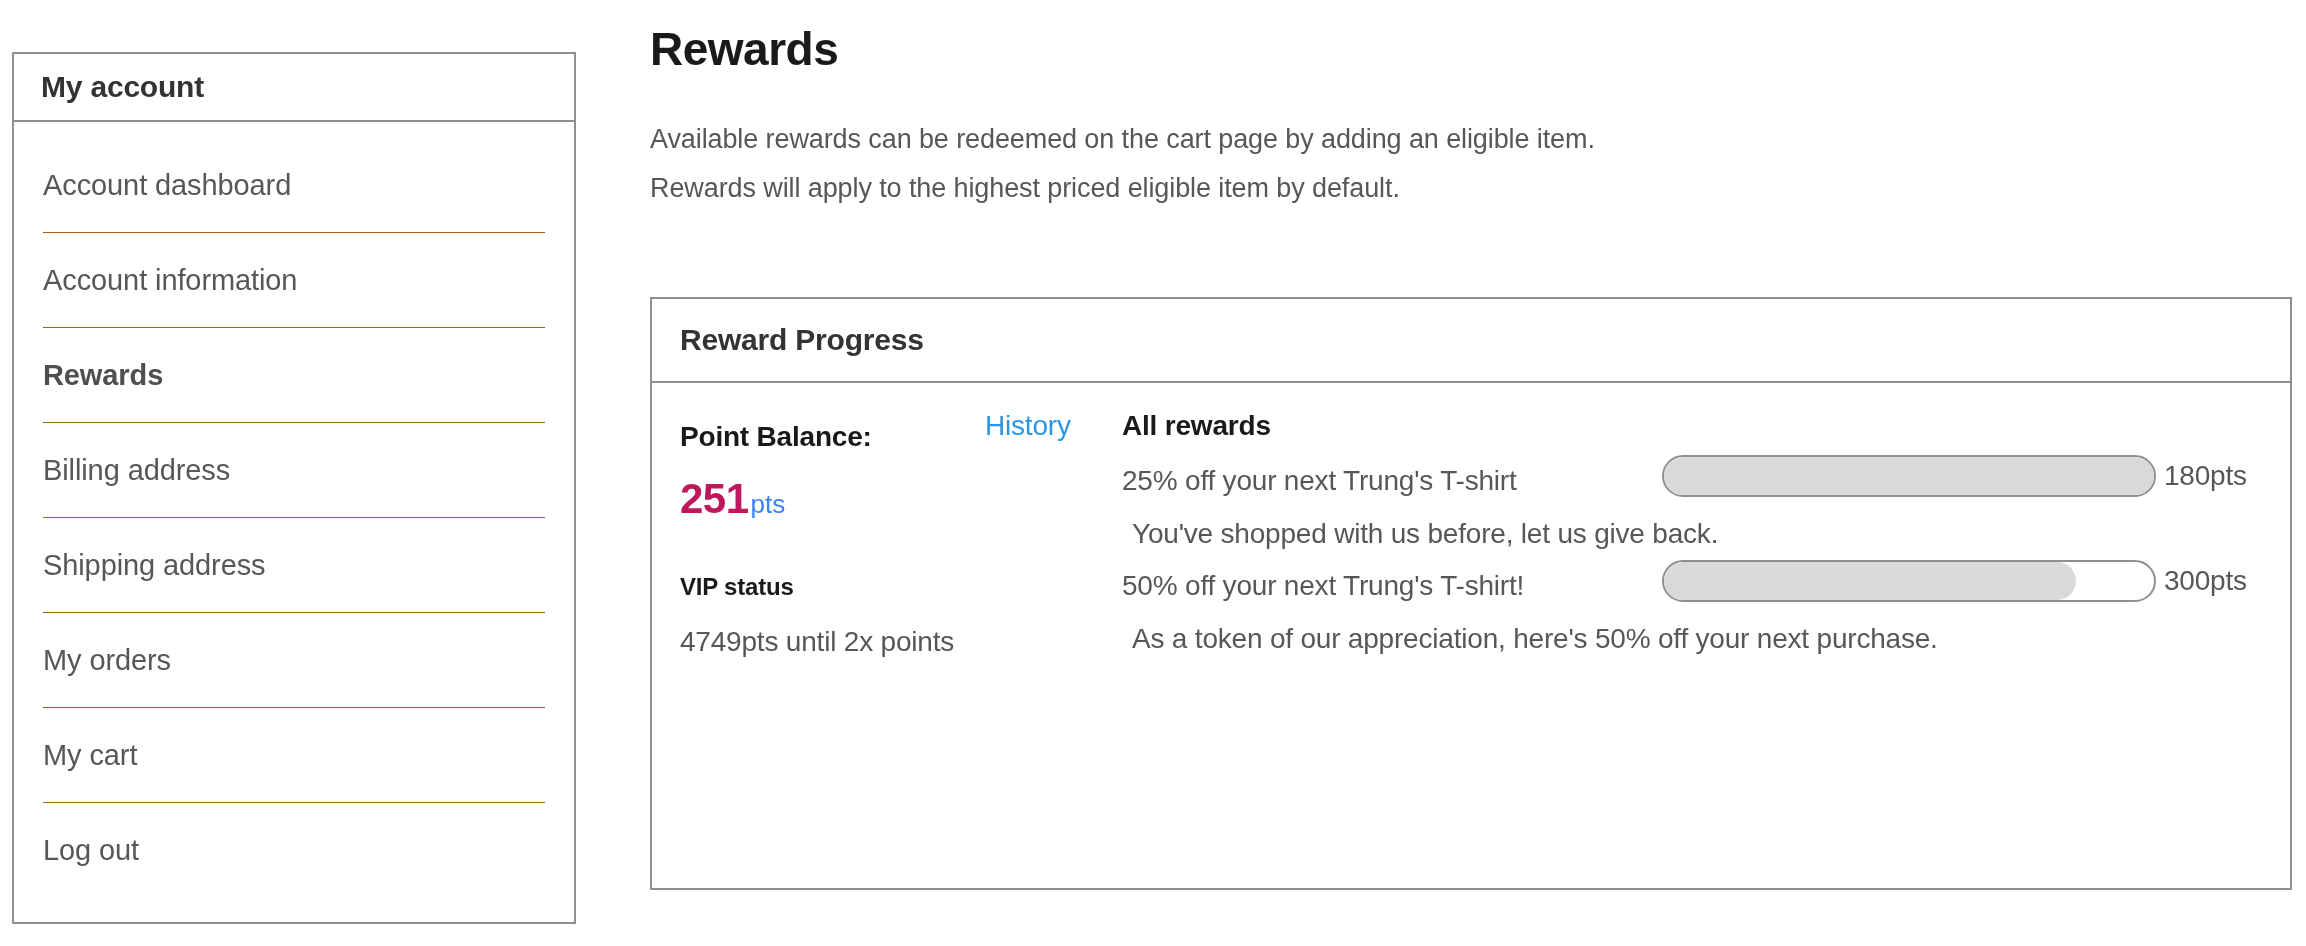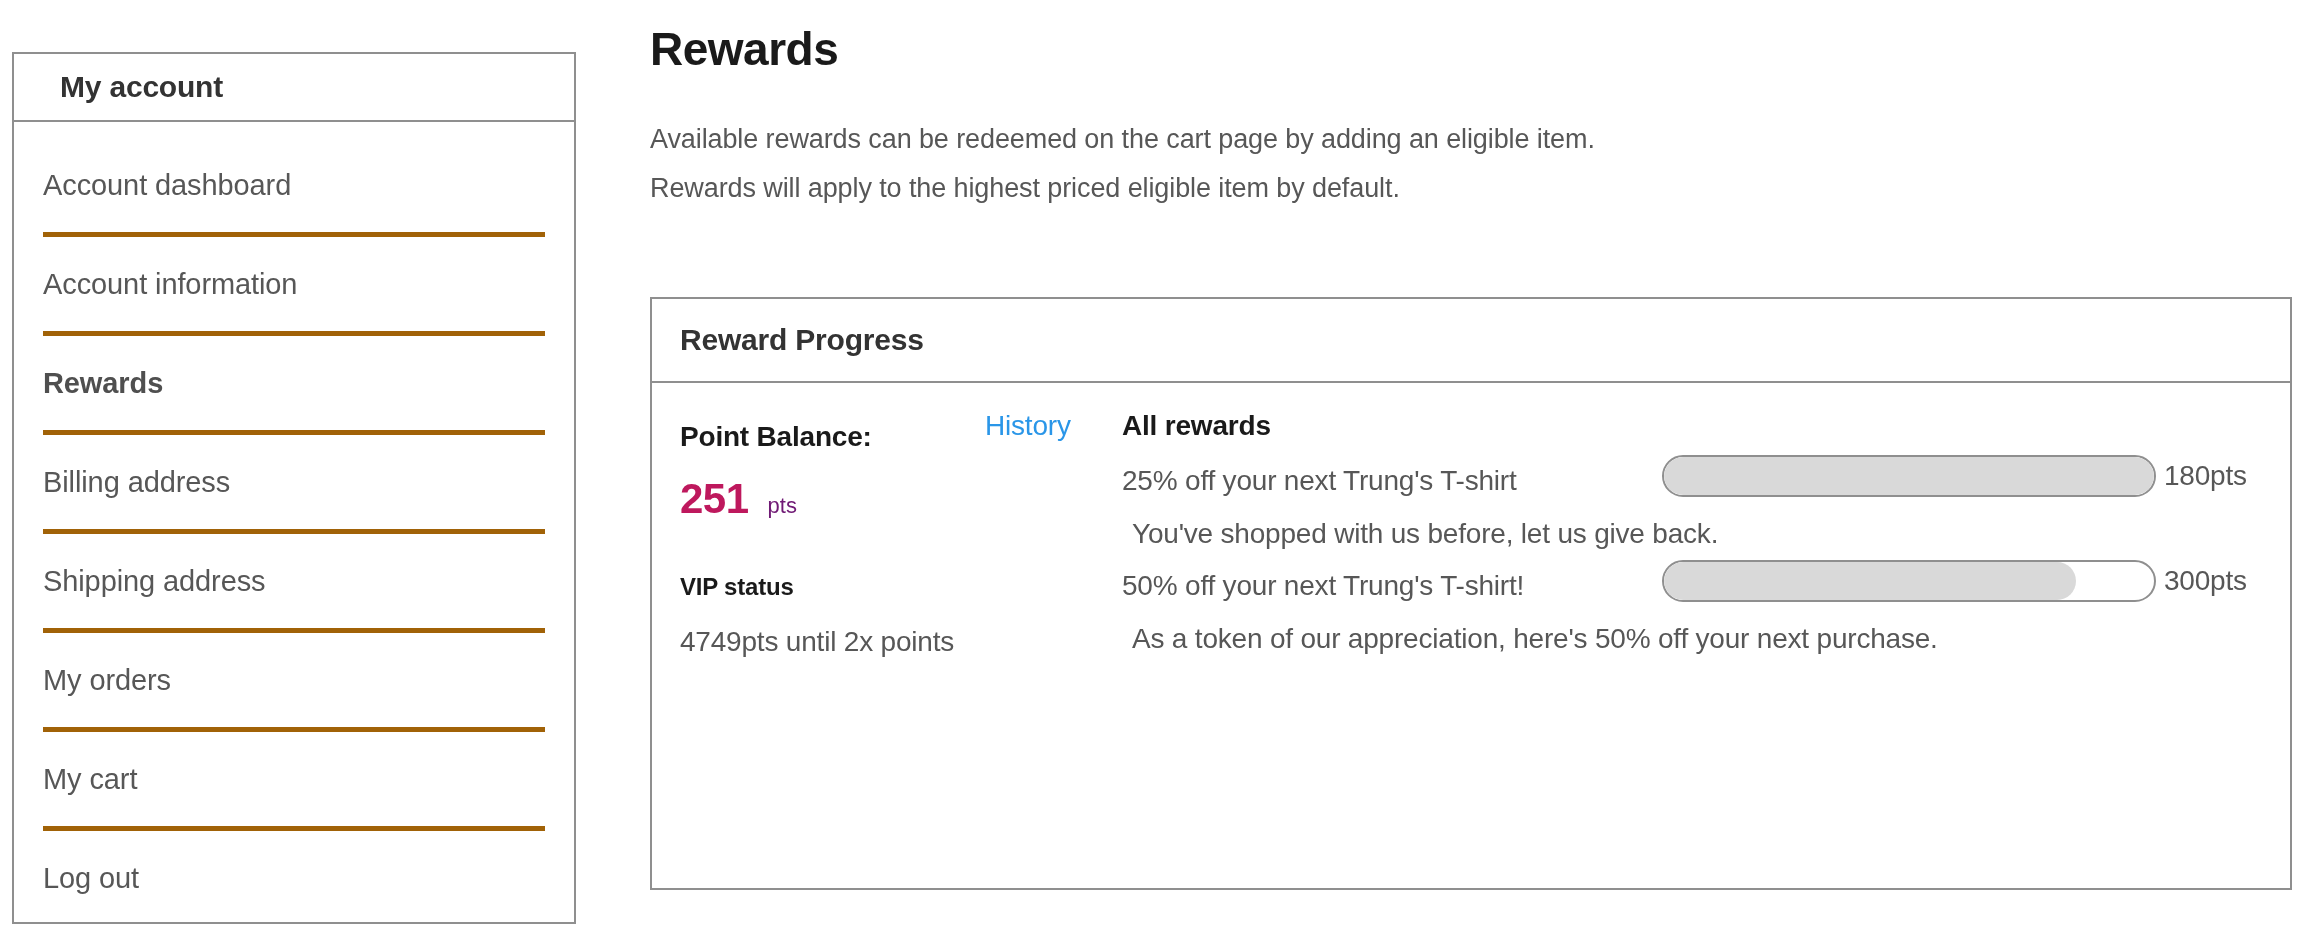--- a/index.html
+++ b/index.html
@@ -25,39 +25,39 @@
     height: 872px;
     border: 2px solid #8f8f8f;
     box-sizing: border-box;
     background: #ffffff;
   }
   .sidebar-title-wrap {
     height: 68px;
     border-bottom: 2px solid #8f8f8f;
     display: flex;
     align-items: center;
-    padding-left: 46px;
+    padding-left: 27px;
     box-sizing: border-box;
   }
   .sidebar-title {
     font-size: 30px;
     font-weight: bold;
     color: #333333;
     letter-spacing: -0.2px;
   }
   .sidebar-nav {
     padding: 16px 29px 0 29px;
     box-sizing: border-box;
   }
   .nav-item {
     font-size: 29px;
     color: #575757;
     line-height: 1;
     padding: 33px 0 32px 0;
-    border-bottom: 5px solid #a16207;
+    border-bottom: 1px solid #a16207;
     cursor: pointer;
     letter-spacing: -0.1px;
   }
   .nav-item.active {
     font-weight: bold;
     color: #4f4f4f;
   }
   .nav-item.last {
     border-bottom: none;
   }
@@ -149,23 +149,23 @@
     display: flex;
     align-items: baseline;
   }
   .balance-number {
     font-size: 42px;
     font-weight: bold;
     color: #be185d;
     letter-spacing: -0.5px;
   }
   .balance-unit {
-    font-size: 22px;
-    color: #701a75;
-    margin-left: 19px;
+    font-size: 26px;
+    color: #3b82f6;
+    margin-left: 2px;
   }
   .vip-title {
     position: absolute;
     left: 0;
     top: 190px;
     font-size: 24px;
     font-weight: bold;
     color: #1a1a1a;
     letter-spacing: -0.2px;
   }

